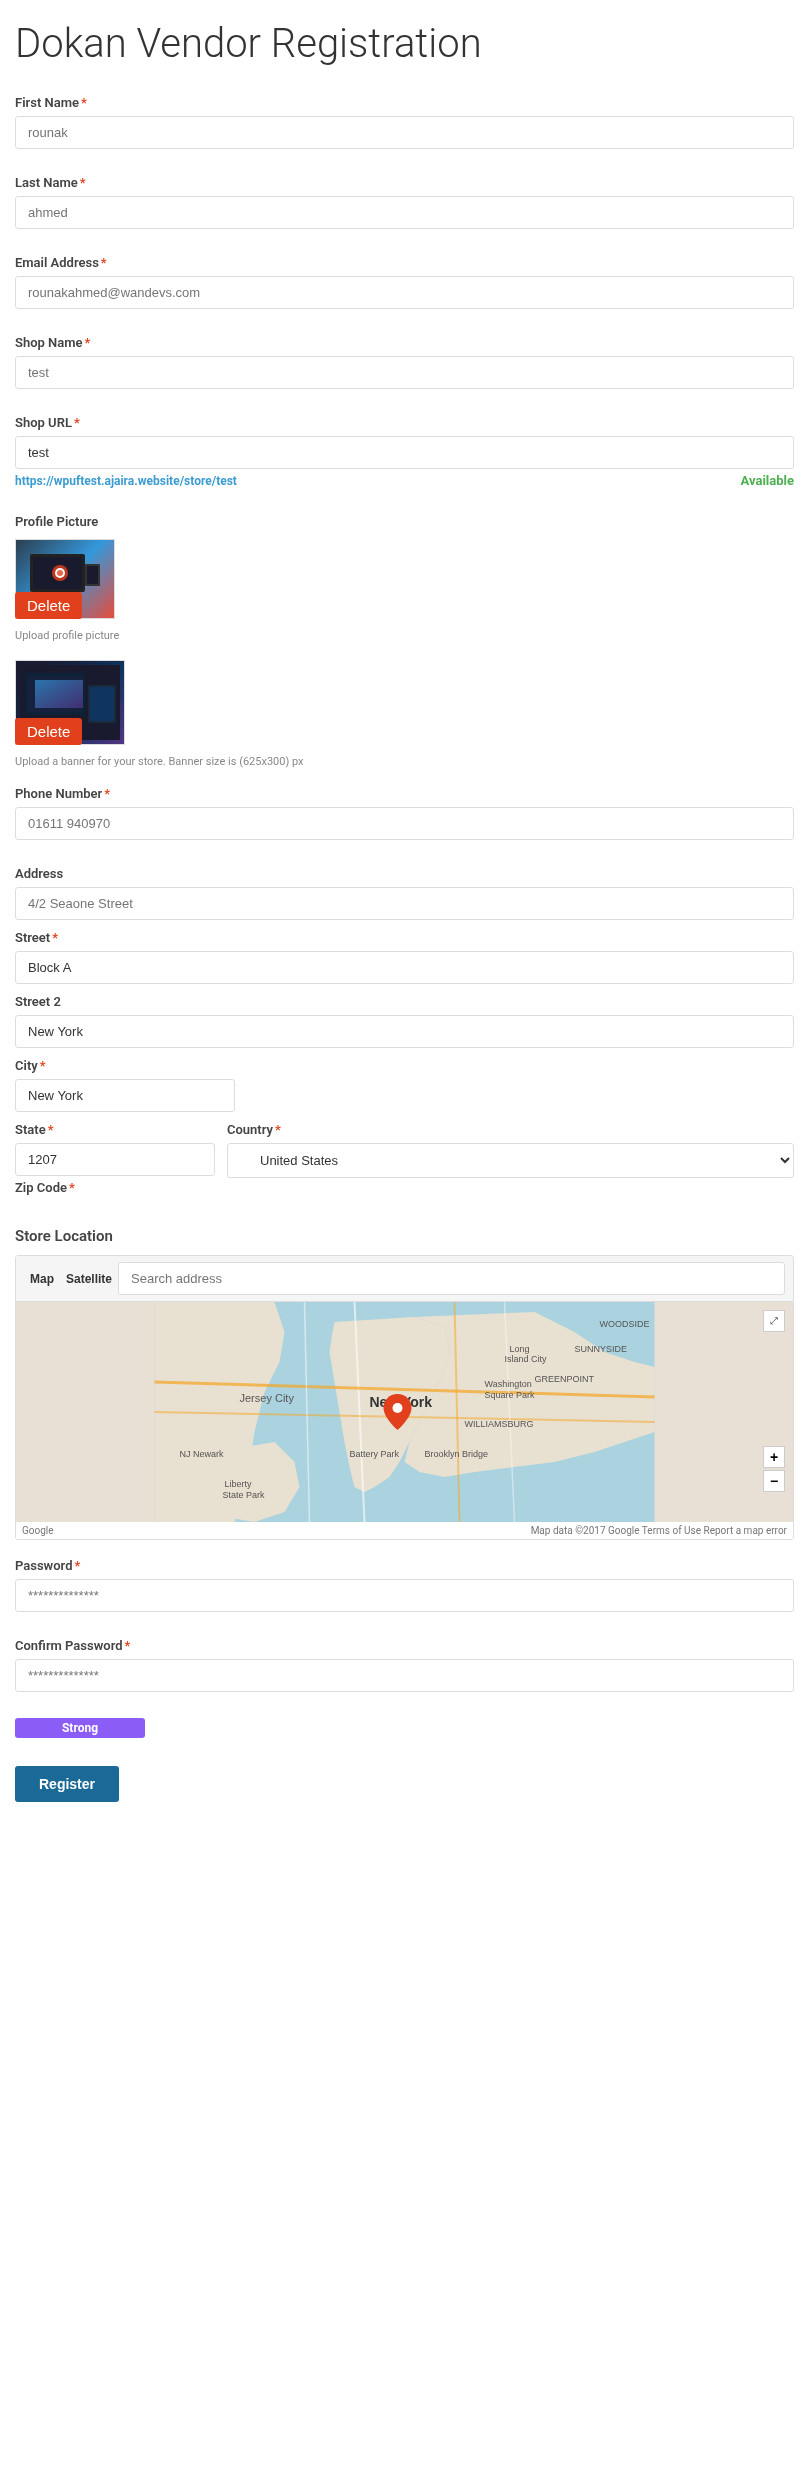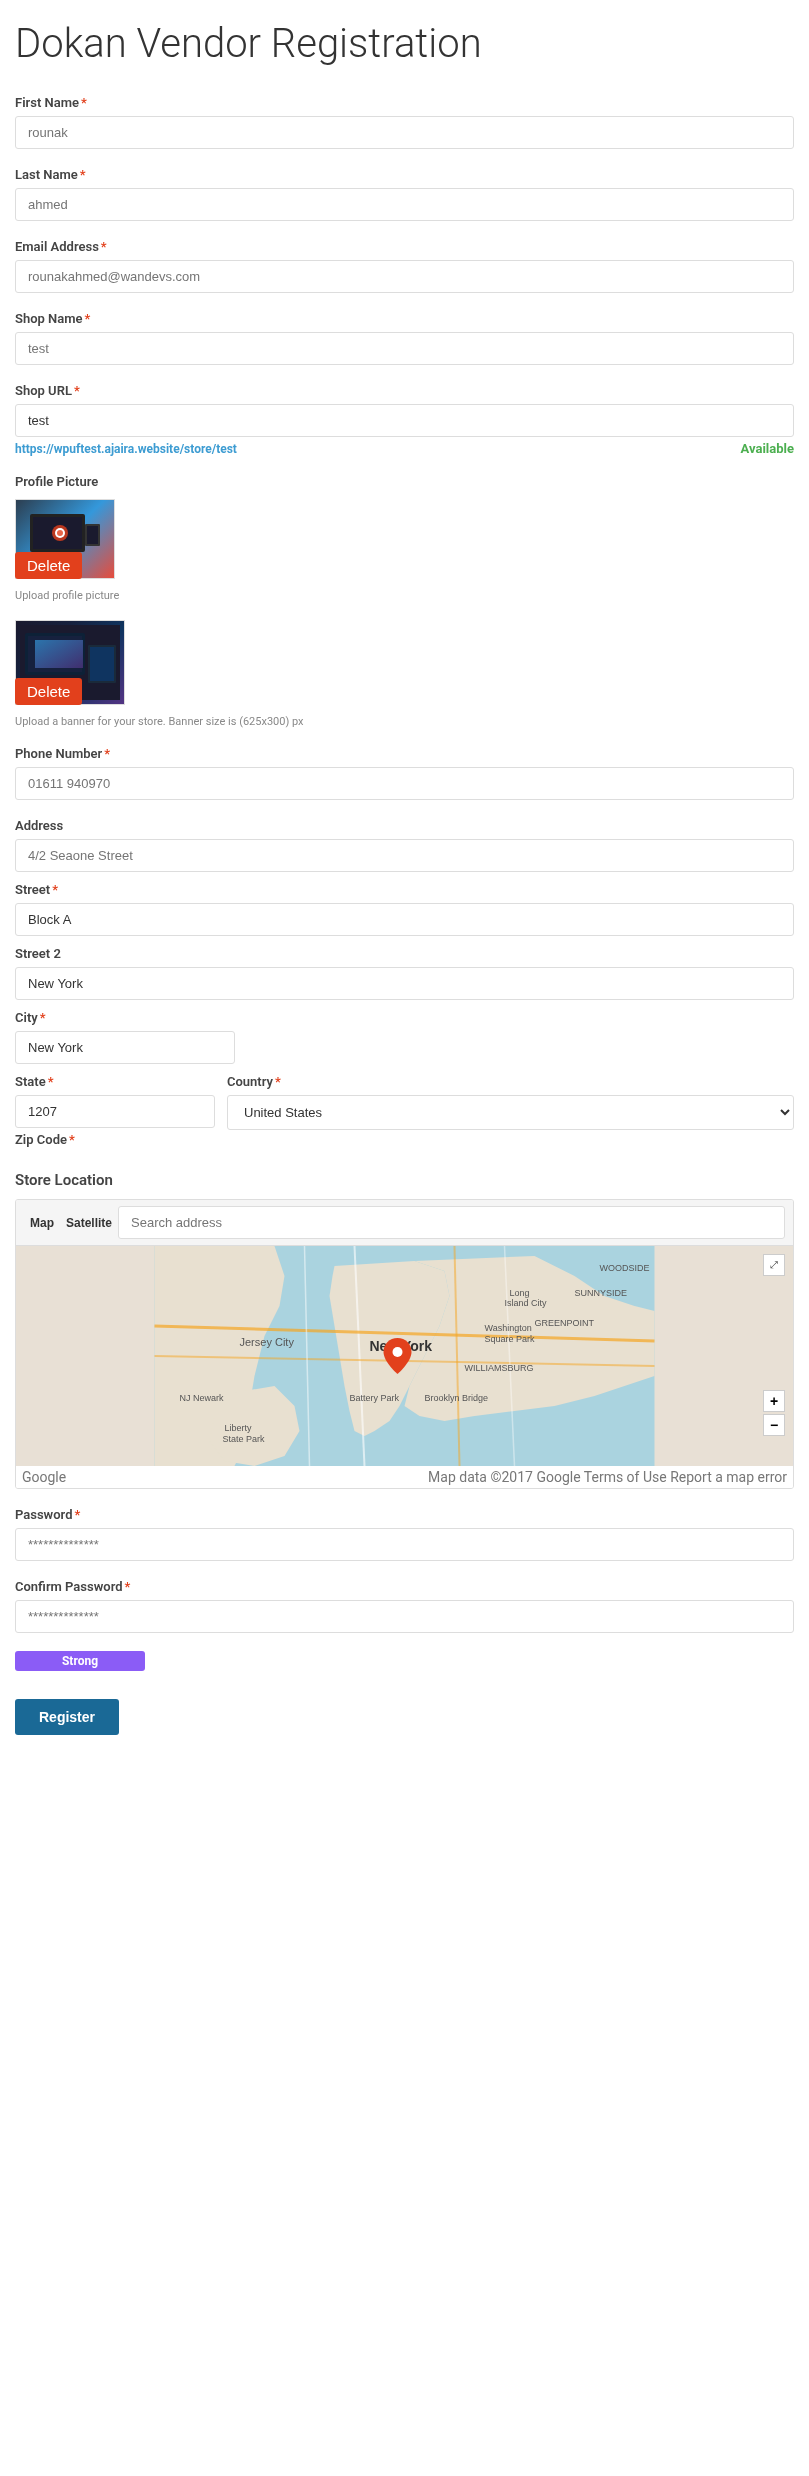--- a/index.html
+++ b/index.html
@@ -10,21 +10,21 @@
       padding: 20px 15px;
       max-width: 809px;
     }
     h1 {
       font-size: 40px;
       font-weight: 300;
       color: #333;
       margin-bottom: 28px;
     }
     .form-group {
-      margin-bottom: 18px;
+      margin-bottom: 26px;
     }
     label {
       display: block;
       font-size: 13px;
       font-weight: 600;
       margin-bottom: 6px;
       color: #444;
     }
     label .required {
       color: #e2401c;
@@ -115,21 +115,21 @@
       align-items: flex-start;
     }
     .address-row .zip-group {
       flex: 0 0 200px;
     }
     .address-row .country-group {
       flex: 1;
     }
     select {
       width: 100%;
-      padding: 8px 12px;
+      padding: 8px 28px;
       border: 1px solid #ddd;
       border-radius: 3px;
       font-size: 13px;
       color: #333;
       background: #fff;
       appearance: auto;
     }
     .store-location-section {
       margin-bottom: 18px;
     }
@@ -171,21 +171,21 @@
       overflow: hidden;
     }
     
     .map-svg {
       width: 100%;
       height: 100%;
     }
     .map-footer {
       background: #fff;
       padding: 3px 6px;
-      font-size: 14px;
+      font-size: 10px;
       color: #777;
       display: flex;
       justify-content: space-between;
     }
     .password-strength {
       margin-top: 8px;
     }
     .strength-bar {
       height: 20px;
       background: #8b5cf6;

